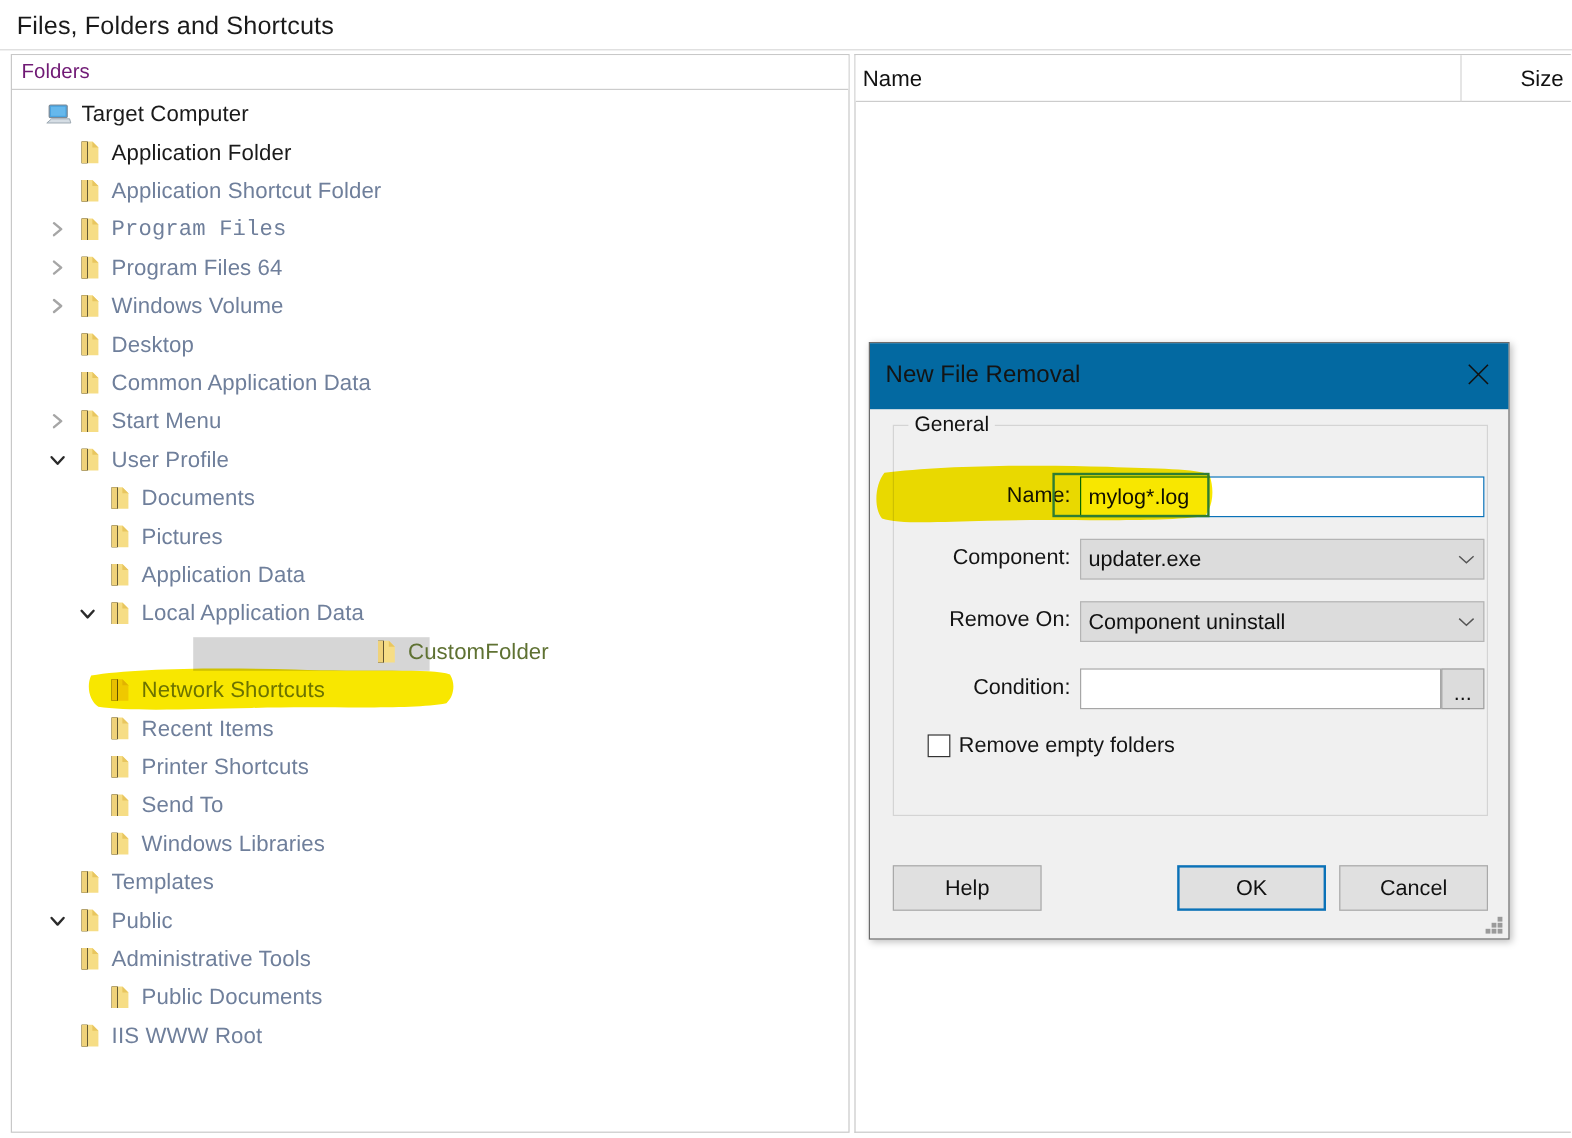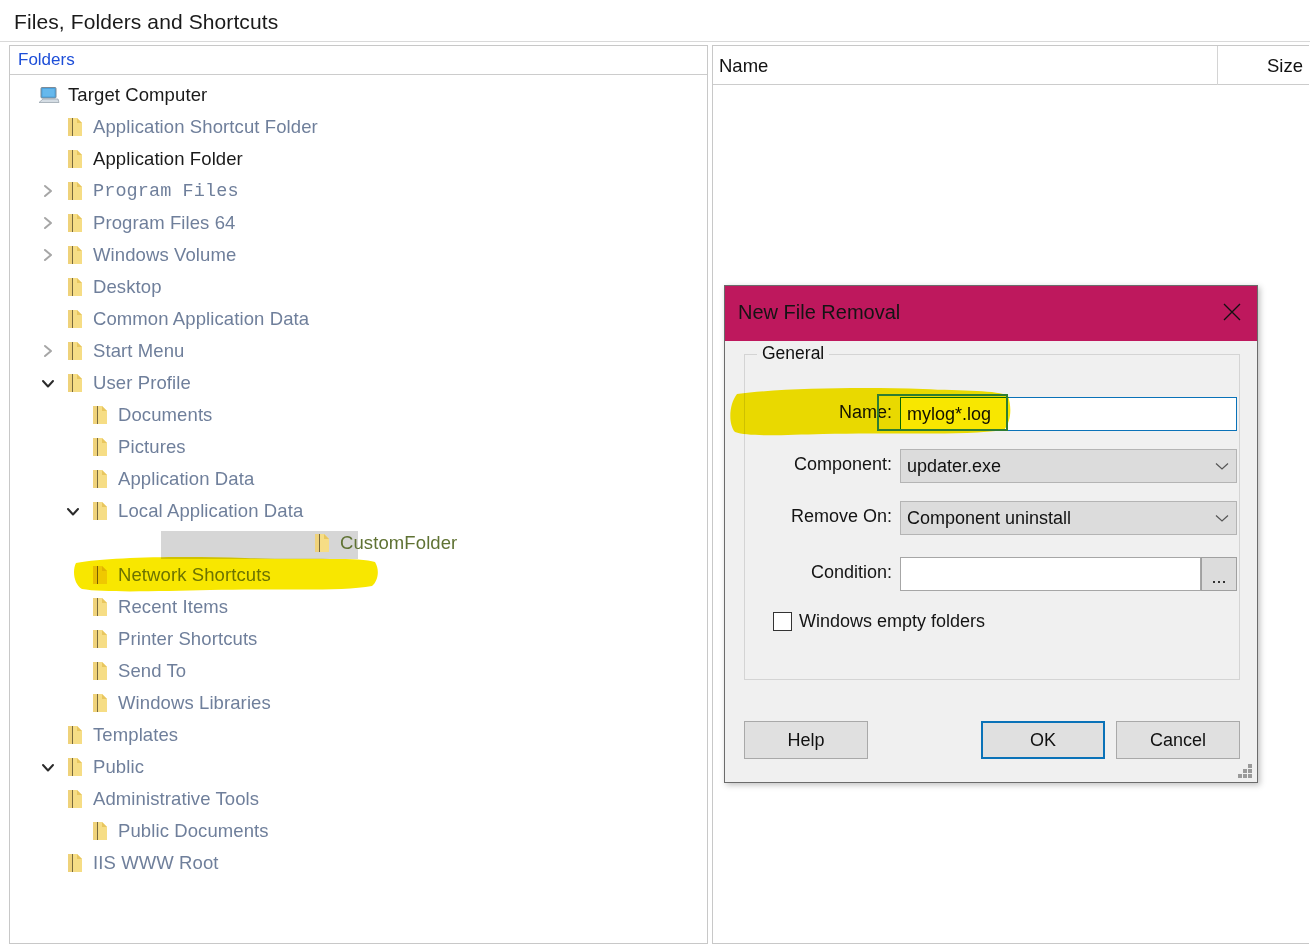--- a/index.html
+++ b/index.html
@@ -38,21 +38,21 @@
     width: 699px; height: 899px;
     border: 1px solid #c8c8c8;
     background: #ffffff;
   }
   .col-header {
     height: 29px;
     border-bottom: 1px solid #cccccc;
     display: flex; align-items: center;
     padding-left: 8px;
     font-size: 17px;
-    color: #1d4ed8;
+    color: #701a75;
     background: #ffffff;
   }
   .tree {
     position: relative;
     padding-top: 4px;
   }
   .tree-row {
     position: relative;
     height: 32px;
     display: flex;
@@ -118,21 +118,21 @@
     position: absolute;
     left: 724px; top: 285px;
     width: 534px; height: 498px;
     background: #f0f0f0;
     border: 1px solid #6b6b6b;
     box-shadow: 2px 2px 6px rgba(0,0,0,.25);
   }
   .dlg-titlebar {
     position: relative;
     height: 55px;
-    background: #be185d;
+    background: #0369a1;
   }
   .dlg-title {
     position: absolute; left: 13px; top: 15px;
     font-size: 20px; color: #141414;
   }
   .dlg-close {
     position: absolute; right: 5px; top: 8px;
     width: 40px; height: 36px;
     display: flex; align-items: center; justify-content: center;
     cursor: pointer;
@@ -262,33 +262,33 @@
         <div class="tree-row" style="padding-left: 25px;">
           <span class="chev"></span>
           <span class="node-ico">
             <svg width="17" height="20" viewBox="0 0 17 20" aria-hidden="true">
   <path d="M2 1 H11 L16 6 V19 H2 Z" fill="#f6dd85"></path>
   <path d="M2 1 H7 V19 H2 Z" fill="#f2d濃"></path>
   <path d="M2 1 H6.5 V19 H2 Z" fill="#efd27a"></path>
   <path d="M11 1 L16 6 H11 Z" fill="#e8c65f"></path>
 </svg>
           </span>
+          <span class="node-label dark">Application Folder</span>
+        </div>
+        <div class="tree-row" style="padding-left: 25px;">
+          <span class="chev"></span>
+          <span class="node-ico">
+            <svg width="17" height="20" viewBox="0 0 17 20" aria-hidden="true">
+  <path d="M2 1 H11 L16 6 V19 H2 Z" fill="#f6dd85"></path>
+  <path d="M2 1 H7 V19 H2 Z" fill="#f2d濃"></path>
+  <path d="M2 1 H6.5 V19 H2 Z" fill="#efd27a"></path>
+  <path d="M11 1 L16 6 H11 Z" fill="#e8c65f"></path>
+</svg>
+          </span>
           <span class="node-label">Application Shortcut Folder</span>
-        </div>
-        <div class="tree-row" style="padding-left: 25px;">
-          <span class="chev"></span>
-          <span class="node-ico">
-            <svg width="17" height="20" viewBox="0 0 17 20" aria-hidden="true">
-  <path d="M2 1 H11 L16 6 V19 H2 Z" fill="#f6dd85"></path>
-  <path d="M2 1 H7 V19 H2 Z" fill="#f2d濃"></path>
-  <path d="M2 1 H6.5 V19 H2 Z" fill="#efd27a"></path>
-  <path d="M11 1 L16 6 H11 Z" fill="#e8c65f"></path>
-</svg>
-          </span>
-          <span class="node-label dark">Application Folder</span>
         </div>
         <div class="tree-row" style="padding-left: 25px; font-family: Liberation Mono, monospace;">
           <span class="chev">
             <svg width="11" height="14" viewBox="0 0 11 14">
               <path d="M2 2 L8 7 L2 12" stroke="#a6a6a6" stroke-width="2" fill="none" stroke-linecap="round" stroke-linejoin="round"></path>
             </svg>
           </span>
           <span class="node-ico">
             <svg width="17" height="20" viewBox="0 0 17 20" aria-hidden="true">
   <path d="M2 1 H11 L16 6 V19 H2 Z" fill="#f6dd85"></path>
@@ -635,21 +635,21 @@
       <div class="field-row" style="top:202px;">
         <div class="fld-label" style="left:10px; width:137px;">Condition:</div>
         <div class="txtbox plain" style="left:155px; width:301px;">
           <span></span>
         </div>
         <div class="ellipsis-btn" style="left:456px;">...</div>
       </div>
 
       <div class="chk-row" style="left:28px; top:256px;">
         <span class="chk-box"></span>
-        <span>Windows empty folders</span>
+        <span>Remove empty folders</span>
       </div>
     </div>
 
     <div class="btn" style="left:19px; top:435px; width:124px;">Help</div>
     <div class="btn focus" style="left:256px; top:435px; width:124px;">OK</div>
     <div class="btn" style="left:391px; top:435px; width:124px;">Cancel</div>
 
     <div class="grip">
       <i style="left:10px; top:0;"></i>
       <i style="left:5px; top:5px;"></i>

